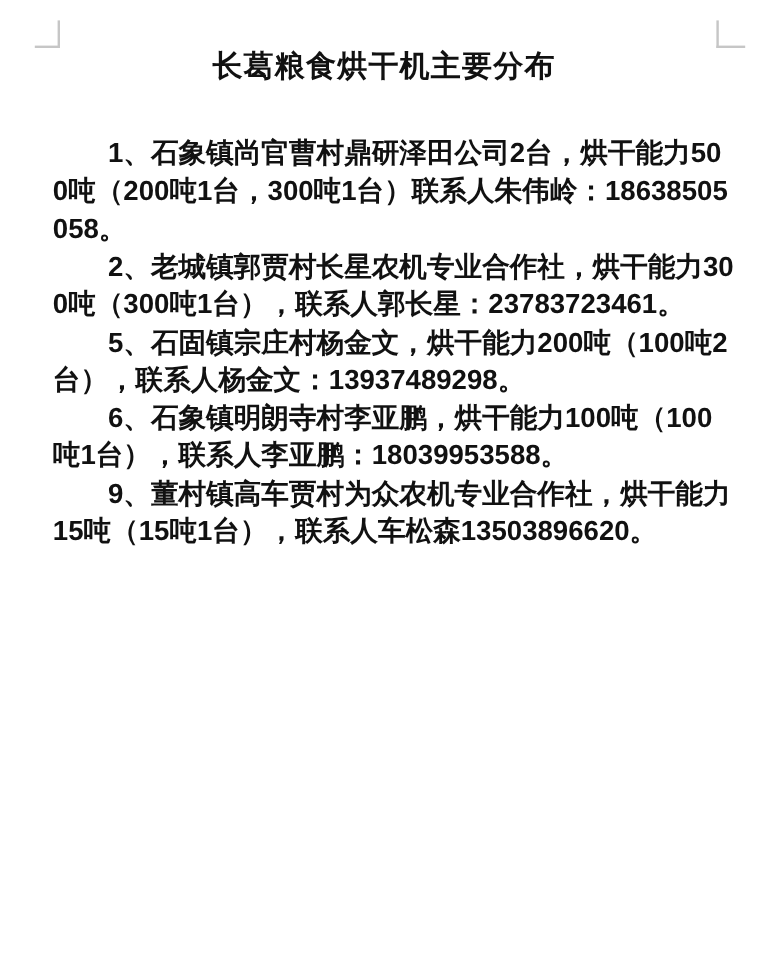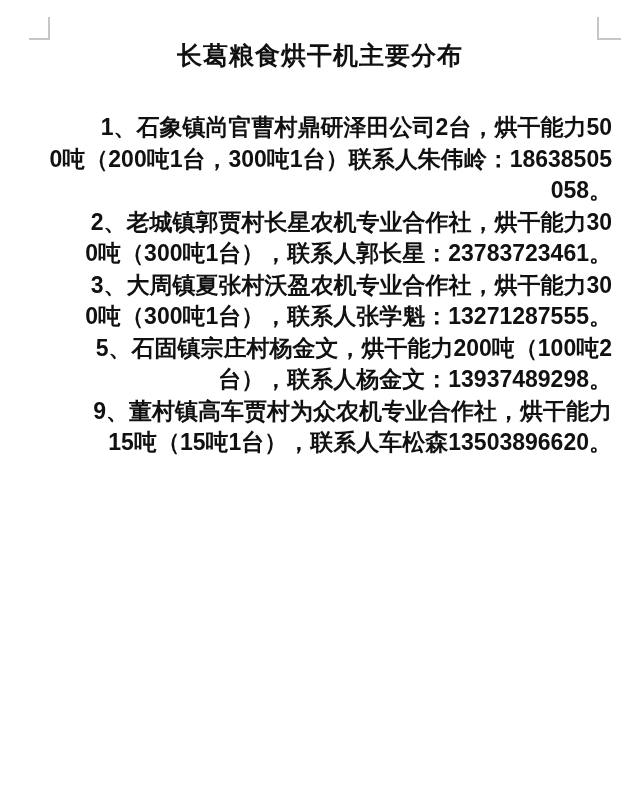--- a/index.html
+++ b/index.html
@@ -45,36 +45,36 @@
   .doc-body {
     margin: 43px 28px 0 44px;
     font-size: 23px;
     line-height: 31.5px;
     font-weight: 700;
   }
   .doc-body p.item {
     margin: 0;
     padding: 0;
     text-indent: 2em;
-    text-align: right;
+    text-align: left;
     word-break: break-all;
     overflow-wrap: break-word;
   }
 </style>
 </head>
 <body>
 
 <div class="page">
 
   <div class="corner-mark tl"></div>
   <div class="corner-mark tr"></div>
 
   <h1 class="doc-title">长葛粮食烘干机主要分布</h1>
 
   <div class="doc-body">
     <p class="item">1、石象镇尚官曹村鼎研泽田公司2台，烘干能力500吨（200吨1台，300吨1台）联系人朱伟岭：18638505058。</p>
     <p class="item">2、老城镇郭贾村长星农机专业合作社，烘干能力300吨（300吨1台），联系人郭长星：23783723461。</p>
-    <p class="item">3、大周镇夏张村沃盈农机专业合作社，烘干能力300吨（300吨1台），联系人张学魁：13271287555。</p>
     <p class="item">5、石固镇宗庄村杨金文，烘干能力200吨（100吨2台），联系人杨金文：13937489298。</p>
+    <p class="item">6、石象镇明朗寺村李亚鹏，烘干能力100吨（100吨1台），联系人李亚鹏：18039953588。</p>
     <p class="item">9、董村镇高车贾村为众农机专业合作社，烘干能力15吨（15吨1台），联系人车松森13503896620。</p>
   </div>
 
 </div>
 
 </body></html>

